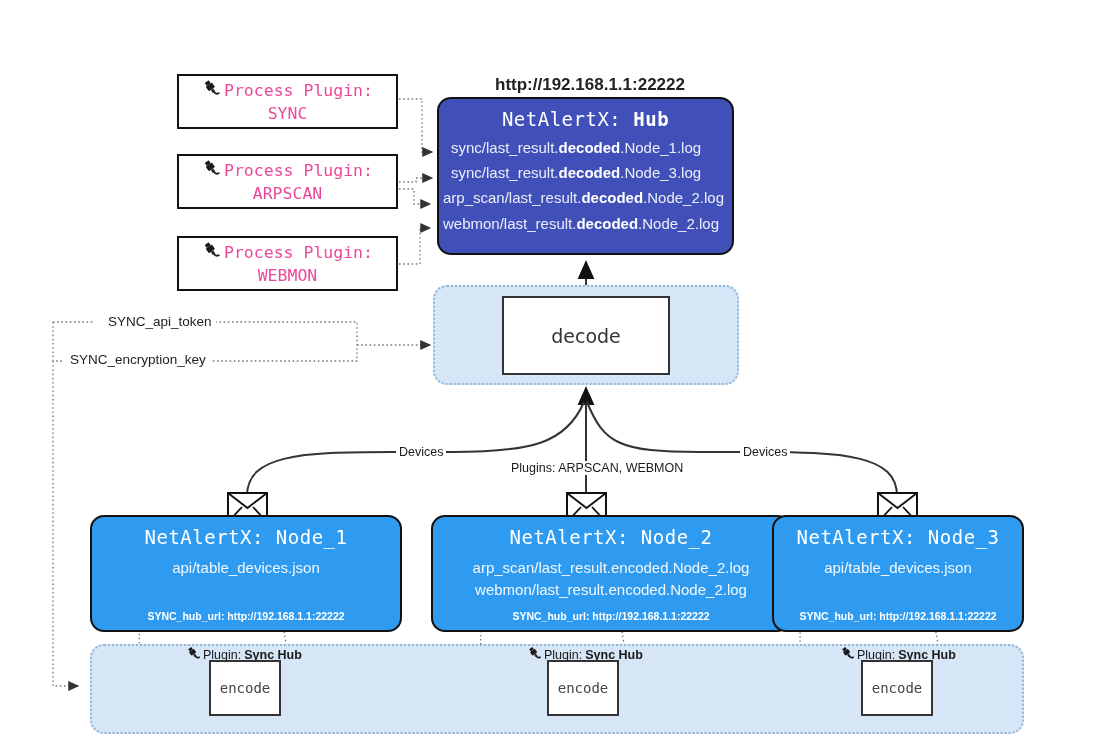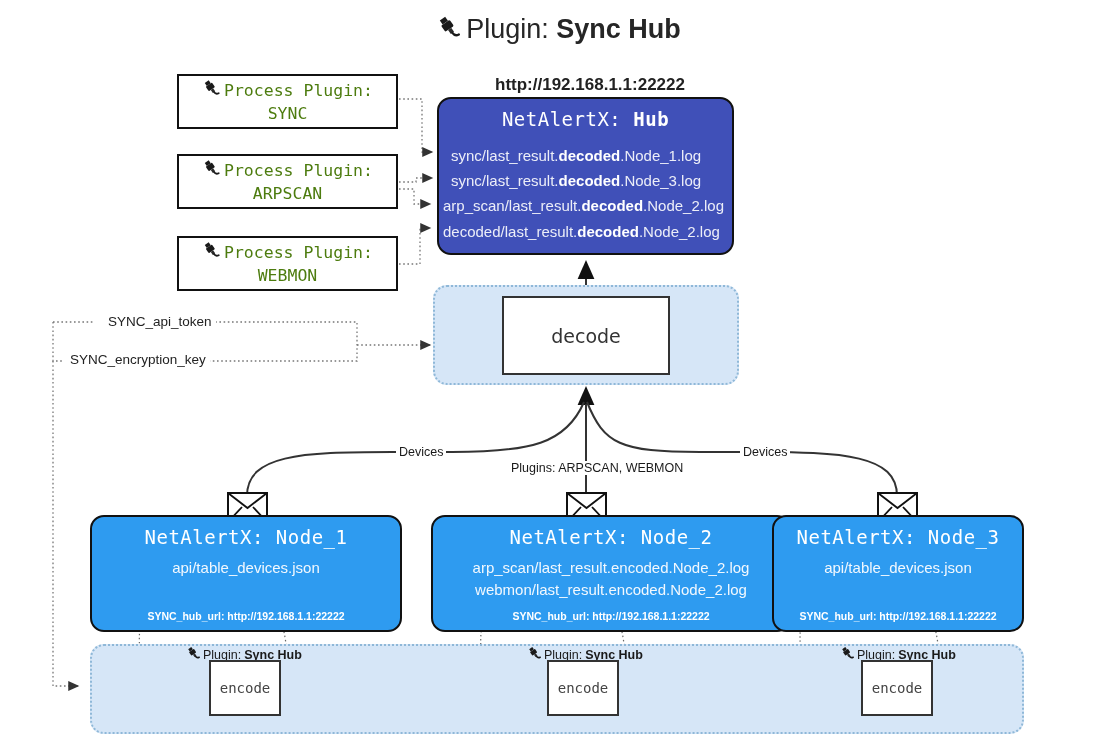--- a/index.html
+++ b/index.html
@@ -11,30 +11,30 @@
 
   
   #title{left:0;top:14px;width:1117px;text-align:center;font-size:27px;color:#262626;}
   #title .plugword{font-weight:400;}
   #title .hubword{font-weight:bold;}
   .plugicon{display:inline-block;vertical-align:-3px;margin-right:4px;}
 
   
   .procbox{border:2px solid #111;background:#fff;width:221px;height:55px;
            display:flex;flex-direction:column;align-items:center;justify-content:center;
-           font-family:"DejaVu Sans Mono","Liberation Mono",monospace;font-size:16.5px;color:#4d7c0f;line-height:1.22;}
+           font-family:"DejaVu Sans Mono","Liberation Mono",monospace;font-size:16.5px;color:#ec4899;line-height:1.22;}
   .procbox .l1{display:flex;align-items:center;white-space:nowrap;}
   .procbox .l2{white-space:nowrap;}
 
   
   #huburl{left:430px;top:75px;width:320px;text-align:center;font-size:17px;color:#222;font-weight:600;}
   #hub{left:437px;top:97px;width:297px;height:158px;border:2px solid #111;border-radius:14px;
        background:#4050b8;color:#fff;padding-top:9px;}
   #hub .hubtitle{text-align:center;font-family:"DejaVu Sans Mono","Liberation Mono",monospace;
-       font-size:19px;letter-spacing:.5px;margin-bottom:13px;}
+       font-size:19px;letter-spacing:.5px;margin-bottom:5px;}
   #hub .hubtitle b{font-weight:bold;}
   #hub .hubline{font-size:15px;line-height:1.68;padding-left:12px;white-space:nowrap;color:#eceef8;}
   #hub .hubline b{font-weight:bold;color:#fff;}
 
   
   #decodewrap{left:433px;top:285px;width:306px;height:100px;border:2px dotted #8fb8d8;
        border-radius:14px;background:#d6e6f7;}
   #decodebox{left:502px;top:296px;width:168px;height:79px;border:2px solid #333;background:#fff;
        display:flex;align-items:center;justify-content:center;font-size:19px;color:#333;
        font-family:"DejaVu Sans","Liberation Sans",sans-serif;}
@@ -126,33 +126,20 @@
       <path d="M282,684 C300,655 268,580 250,512" marker-end="url(#ah)"></path>
 
       <path d="M512,568 C482,590 470,650 492,684" marker-end="url(#ah)"></path>
       <path d="M620,684 C638,655 606,580 588,512" marker-end="url(#ah)"></path>
 
       <path d="M828,568 C800,590 790,650 812,684" marker-end="url(#ah)"></path>
       <path d="M934,684 C952,655 920,580 900,512" marker-end="url(#ah)"></path>
     </g>
   </svg>
 
-  <div class="node" id="title">
-    <span class="plugicon">
-      <svg width="26" height="26" viewBox="0 0 24 24">
-        <g transform="rotate(-35 12 12)">
-          <rect x="9" y="1.5" width="6" height="4.5" fill="#1a1a1a"></rect>
-          <rect x="7.2" y="6" width="9.6" height="7" rx="1.2" fill="#1a1a1a"></rect>
-          <rect x="10.2" y="13" width="3.6" height="4.5" fill="#2b2b2b"></rect>
-          <path d="M12 17.5 q0 4 4 4.6" stroke="#1a1a1a" stroke-width="2.2" fill="none" stroke-linecap="round"></path>
-        </g>
-      </svg>
-    </span><span class="plugword">Plugin:</span>
-    <span class="hubword">Sync Hub</span>
-  </div>
 
   <div class="node procbox" style="left:177px;top:74px;">
     <div class="l1">
       <span style="margin-right:3px;">
         <svg width="19" height="19" viewBox="0 0 24 24">
             <g transform="rotate(-35 12 12)">
           <rect x="9" y="1.5" width="6" height="4.5" fill="#1a1a1a"></rect>
           <rect x="7.2" y="6" width="9.6" height="7" rx="1.2" fill="#1a1a1a"></rect>
           <rect x="10.2" y="13" width="3.6" height="4.5" fill="#2b2b2b"></rect>
           <path d="M12 17.5 q0 4 4 4.6" stroke="#1a1a1a" stroke-width="2.4" fill="none" stroke-linecap="round"></path>
@@ -207,21 +194,21 @@
     <div class="hubline">
       <span>sync/last_result.</span><b>decoded</b><span>.Node_1.log</span>
     </div>
     <div class="hubline">
       <span>sync/last_result.</span><b>decoded</b><span>.Node_3.log</span>
     </div>
     <div class="hubline" style="padding-left:4px;">
       <span>arp_scan/last_result.</span><b>decoded</b><span>.Node_2.log</span>
     </div>
     <div class="hubline" style="padding-left:4px;">
-      <span>decoded/last_result.</span><b>decoded</b><span>.Node_2.log</span>
+      <span>webmon/last_result.</span><b>decoded</b><span>.Node_2.log</span>
     </div>
   </div>
 
   <div class="node" id="decodewrap"></div>
   <div class="node" id="decodebox">decode</div>
 
   <div class="node tokenlabel" id="tok1">SYNC_api_token</div>
   <div class="node tokenlabel" id="tok2">SYNC_encryption_key</div>
 
   <div class="node edgecap" id="capDev1">Devices</div>

